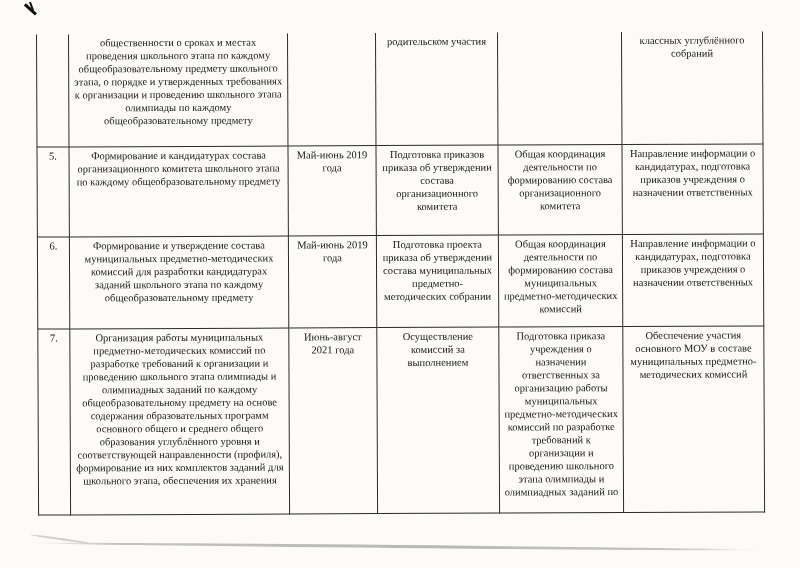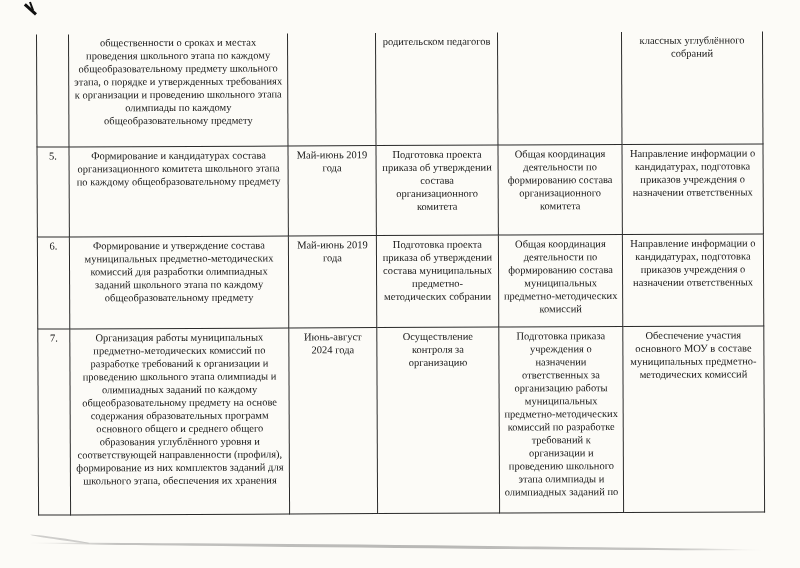--- a/index.html
+++ b/index.html
@@ -67,48 +67,48 @@
       <col style="width:122px">
       <col style="width:124px">
       <col style="width:141px">
     </colgroup>
 
     <tbody>
         <tr class="first" style="height:112px">
       <td class="c-num"></td>
       <td class="c-act">общественности о сроках и местах проведения школьного этапа по каждому общеобразовательному предмету школьного этапа, о порядке и утвержденных требованиях к организации и проведению школьного этапа олимпиады по каждому общеобразовательному предмету</td>
       <td></td>
-      <td>родительском педагогов</td>
+      <td>родительском участия</td>
       <td></td>
       <td>классных углублённого собраний</td>
     </tr>
 
     <tr style="height:90px">
       <td class="c-num">5.</td>
       <td class="c-act">Формирование и кандидатурах состава организационного комитета школьного этапа по каждому общеобразовательному предмету</td>
       <td>Май-июнь 2019 года</td>
-      <td>Подготовка проекта приказа об утверждении состава организационного комитета</td>
+      <td>Подготовка приказов приказа об утверждении состава организационного комитета</td>
       <td>Общая координация деятельности по формированию состава организационного комитета</td>
       <td>Направление информации о кандидатурах, подготовка приказов учреждения о назначении ответственных</td>
     </tr>
 
     <tr style="height:92px">
       <td class="c-num">6.</td>
-      <td class="c-act">Формирование и утверждение состава муниципальных предметно-методических комиссий для разработки олимпиадных заданий школьного этапа по каждому общеобразовательному предмету</td>
+      <td class="c-act">Формирование и утверждение состава муниципальных предметно-методических комиссий для разработки кандидатурах заданий школьного этапа по каждому общеобразовательному предмету</td>
       <td>Май-июнь 2019 года</td>
       <td>Подготовка проекта приказа об утверждении состава муниципальных предметно-методических собрании</td>
       <td>Общая координация деятельности по формированию состава муниципальных предметно-методических комиссий</td>
       <td>Направление информации о кандидатурах, подготовка приказов учреждения о назначении ответственных</td>
     </tr>
 
     <tr style="height:186px">
       <td class="c-num">7.</td>
       <td class="c-act">Организация работы муниципальных предметно-методических комиссий по разработке требований к организации и проведению школьного этапа олимпиады и олимпиадных заданий по каждому общеобразовательному предмету на основе содержания образовательных программ основного общего и среднего общего образования углублённого уровня и соответствующей направленности (профиля), формирование из них комплектов заданий для школьного этапа, обеспечения их хранения</td>
-      <td>Июнь-август 2024 года</td>
-      <td>Осуществление контроля за организацию</td>
+      <td>Июнь-август 2021 года</td>
+      <td>Осуществление комиссий за выполнением</td>
       <td>Подготовка приказа учреждения о назначении ответственных за организацию работы муниципальных предметно-методических комиссий по разработке требований к организации и проведению школьного этапа олимпиады и олимпиадных заданий по</td>
       <td>Обеспечение участия основного МОУ в составе муниципальных предметно-методических комиссий</td>
     </tr>
   </tbody>
     </table>
 
   <div class="scan-shadow"></div>
   <div class="scan-shadow-tail"></div>
 </div>
 

